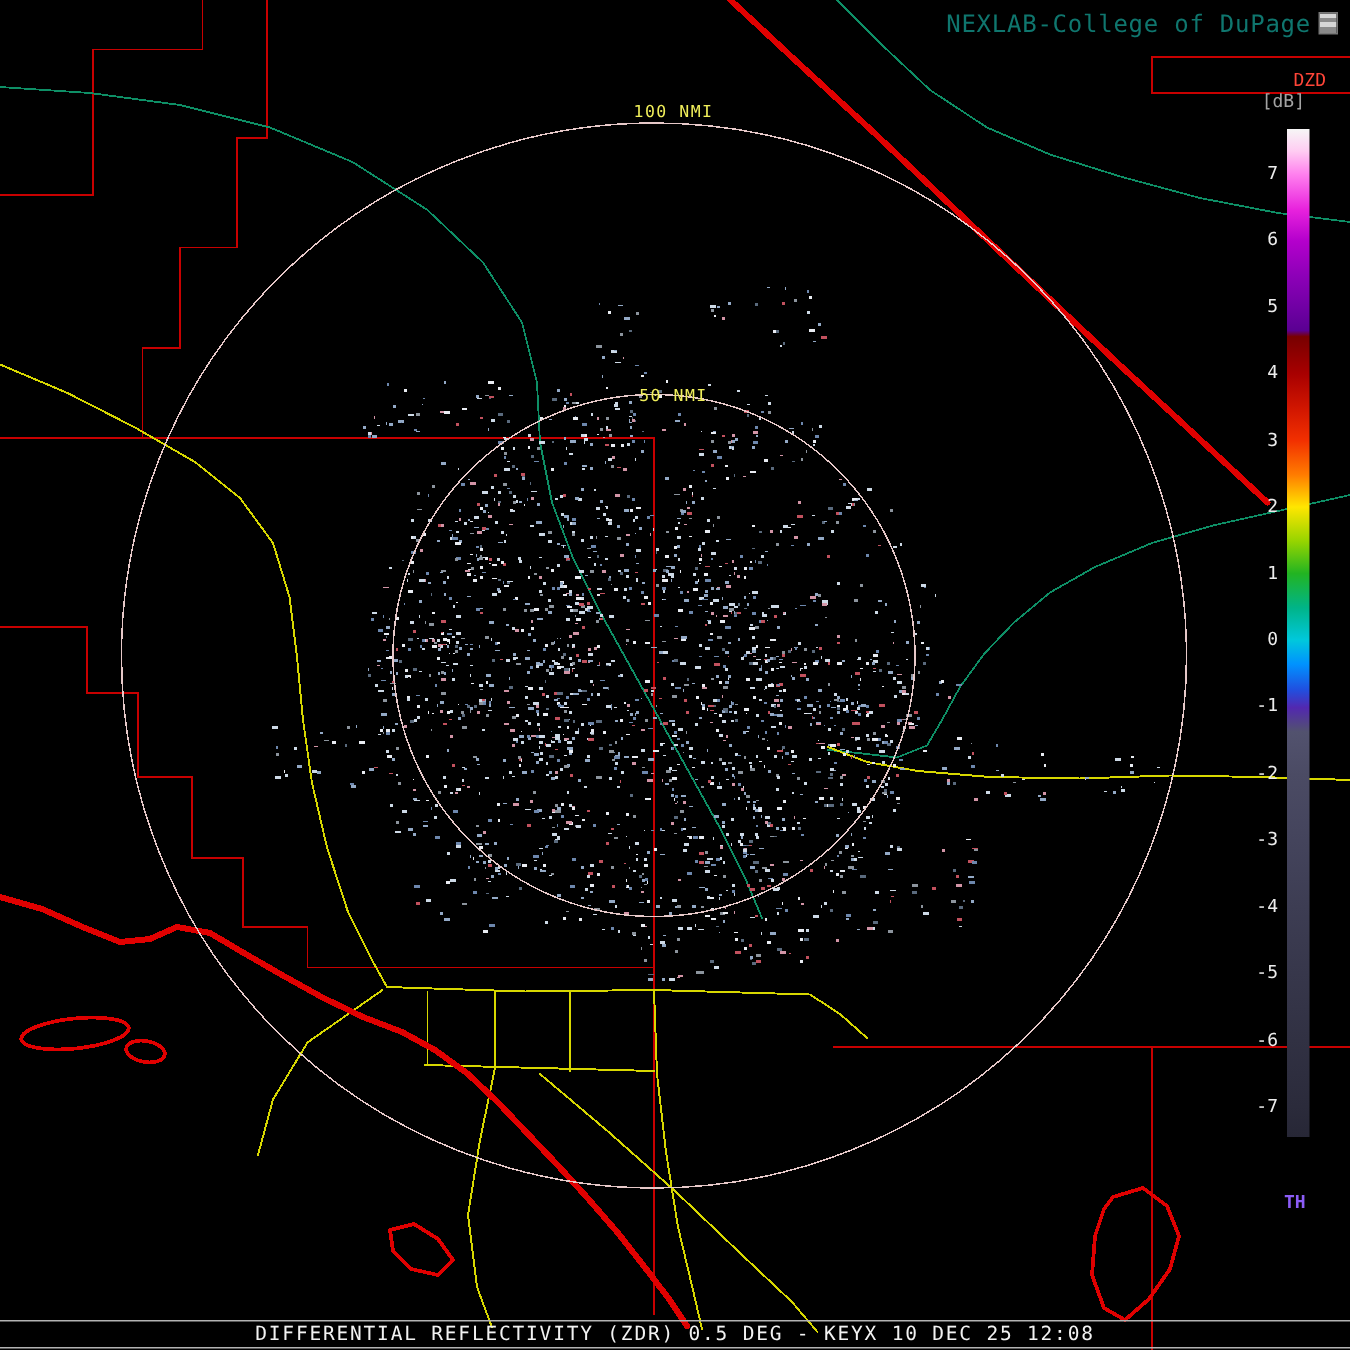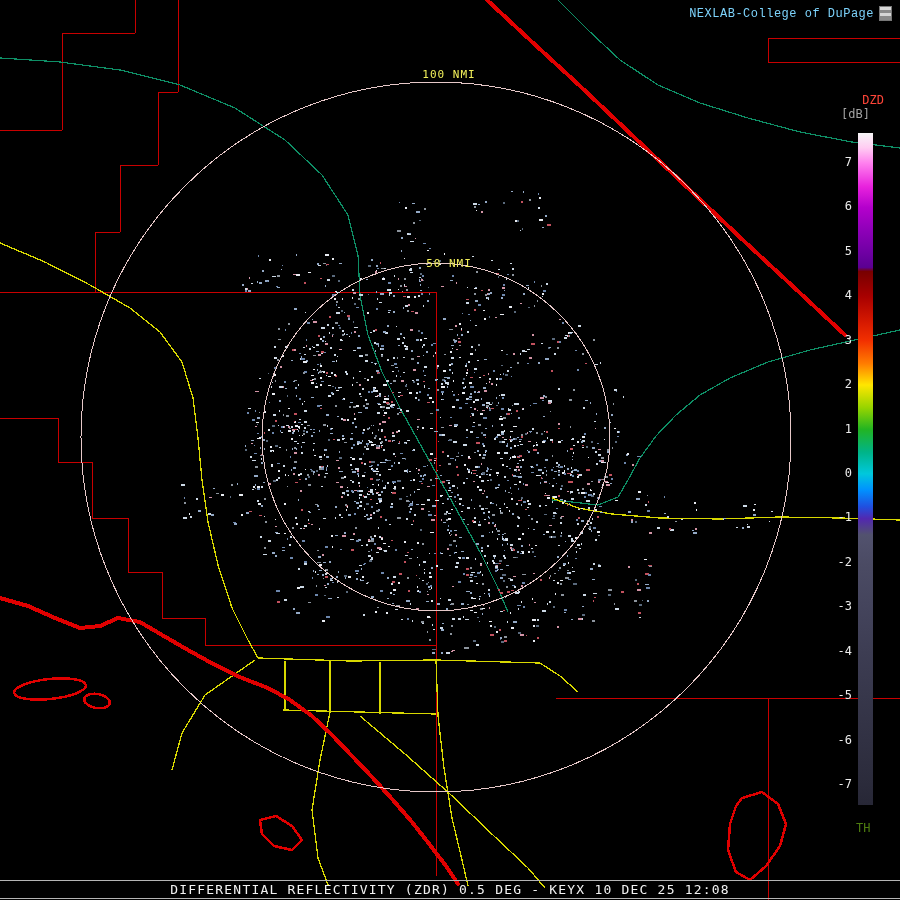--- a/index.html
+++ b/index.html
@@ -3,30 +3,30 @@
 <meta charset="utf-8">
 <style>
   html,body{margin:0;padding:0;background:#000;}
   body{width:900px;height:900px;overflow:hidden;}
   .stage{position:relative;width:900px;height:900px;background:#000;
          font-family:"DejaVu Sans Mono","Liberation Mono",monospace;}
   #radar-svg{position:absolute;left:0;top:0;shape-rendering:crispEdges;}
   #radar-svg text{fill:#f0ee5a;font-family:"DejaVu Sans Mono","Liberation Mono",monospace;
                   font-size:11px;letter-spacing:1px;shape-rendering:auto;}
   .brand{position:absolute;top:6px;right:8px;display:flex;align-items:center;gap:5px;
-         color:#7dd3fc;font-size:12px;text-decoration:none;letter-spacing:0.5px;font-family:Liberation Mono, monospace;}
+         color:#0f766e;font-size:16px;text-decoration:none;letter-spacing:0.5px;}
   .brand-icon{display:inline-block;width:11px;height:13px;border:1px solid #777;
          background:linear-gradient(180deg,#d6d6d6 0 3px,#8a8a8a 3px 6px,#d6d6d6 6px 9px,#8a8a8a 9px 13px);}
   .colorbar{position:absolute;top:46px;left:820px;width:72px;height:760px;
-            color:#ececec;font-size:12px;margin-top:47px;}
+            color:#ececec;font-size:12px;}
   .cb-product{position:absolute;top:0;right:8px;color:#ff4538;}
   .cb-units{position:absolute;top:14px;right:22px;color:#a3a3a3;}
   .cb-bar{position:absolute;top:40px;left:38px;width:15px;height:672px;}
   .cb-tick{position:absolute;right:40px;text-align:right;color:#ececec;}
-  .cb-th{position:absolute;top:728px;left:36px;color:#4d7c0f;}
+  .cb-th{position:absolute;top:748px;left:36px;color:#8b5cf6;font-weight:bold;}
   .statusbar{position:absolute;left:0;right:0;top:880px;height:17px;
              border-top:1px solid #b4b4b4;border-bottom:1px solid #b4b4b4;
              display:flex;align-items:center;justify-content:center;
              color:#f2f2f2;font-size:13px;letter-spacing:1.2px;}
 </style>
 </head>
 <body>
 
 <div class="stage">
 

